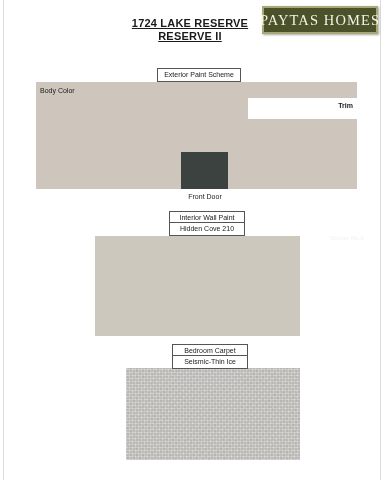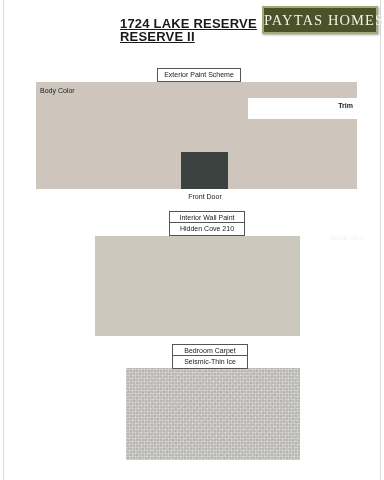--- a/index.html
+++ b/index.html
@@ -26,22 +26,22 @@
   }
   .page-edge-left { left: 3px; }
   .page-edge-right { right: 3px; }
 
   
   .doc-title {
     position: absolute;
     left: 120px;
     top: 17px;
     width: 140px;
-    text-align: left;
-    font-size: 13px;
+    text-align: center;
+    font-size: 11px;
     font-weight: bold;
     letter-spacing: 0.2px;
     line-height: 13px;
   }
   .doc-title span {
     text-decoration: underline;
     display: inline-block;
   }
 
   .logo {
@@ -49,20 +49,21 @@
     left: 262px;
     top: 6px;
     width: 116px;
     height: 28px;
     background: #4b5128;
     border: 2px solid #a8a878;
     box-sizing: border-box;
     box-shadow: 1px 1px 2px rgba(0,0,0,0.35);
     display: flex;
     align-items: center;
+    justify-content: center;
   }
   .logo-text {
     color: #f3f2e7;
     font-family: "Liberation Serif", serif;
     font-size: 14.5px;
     letter-spacing: 1.1px;
     white-space: nowrap;
   }
 
   

